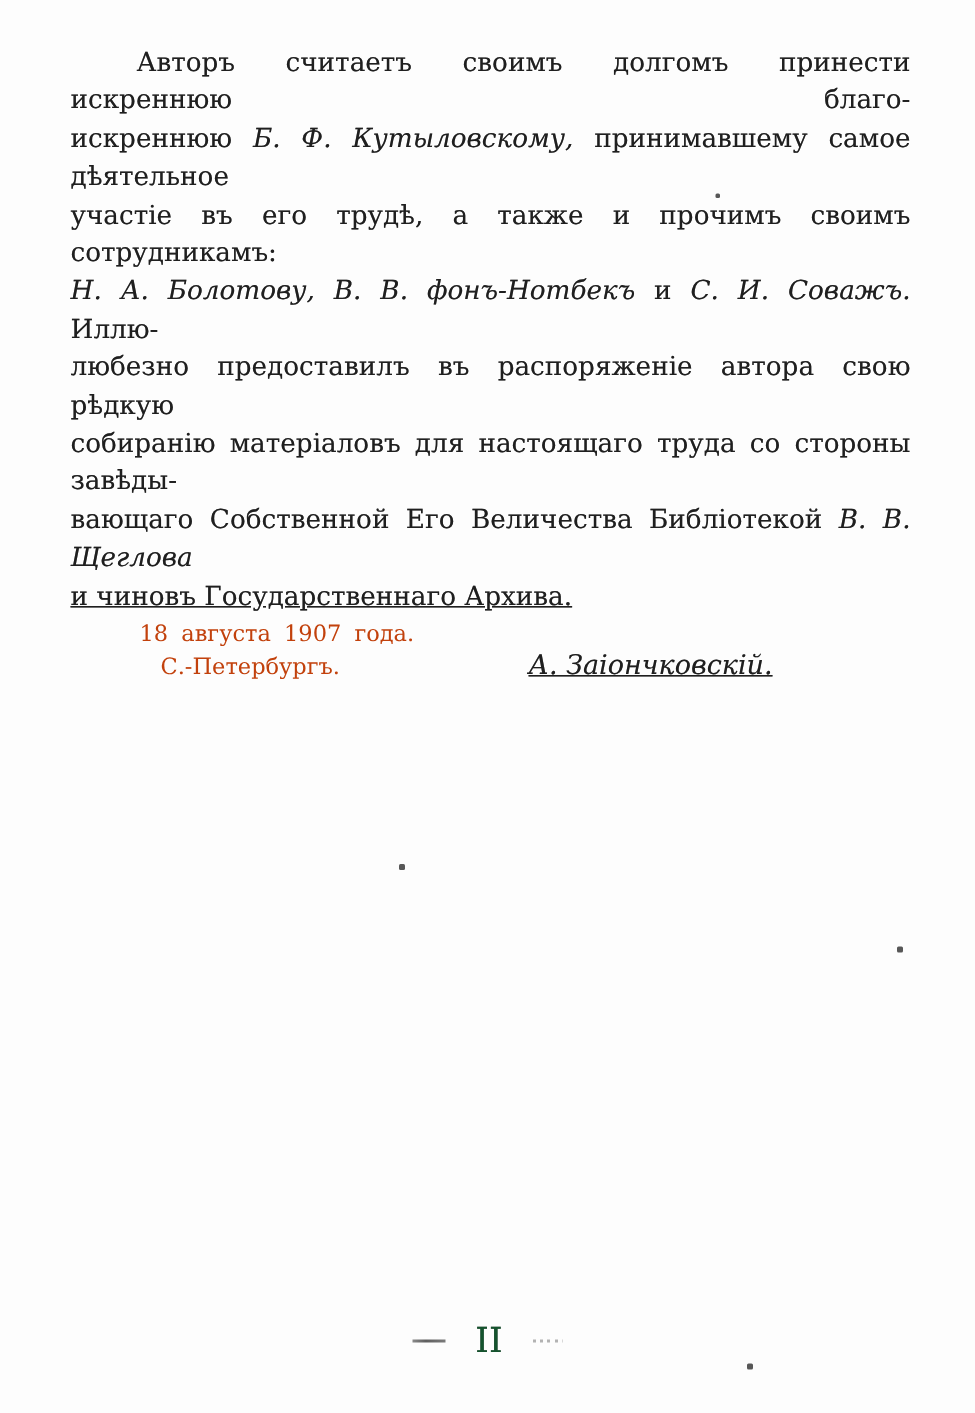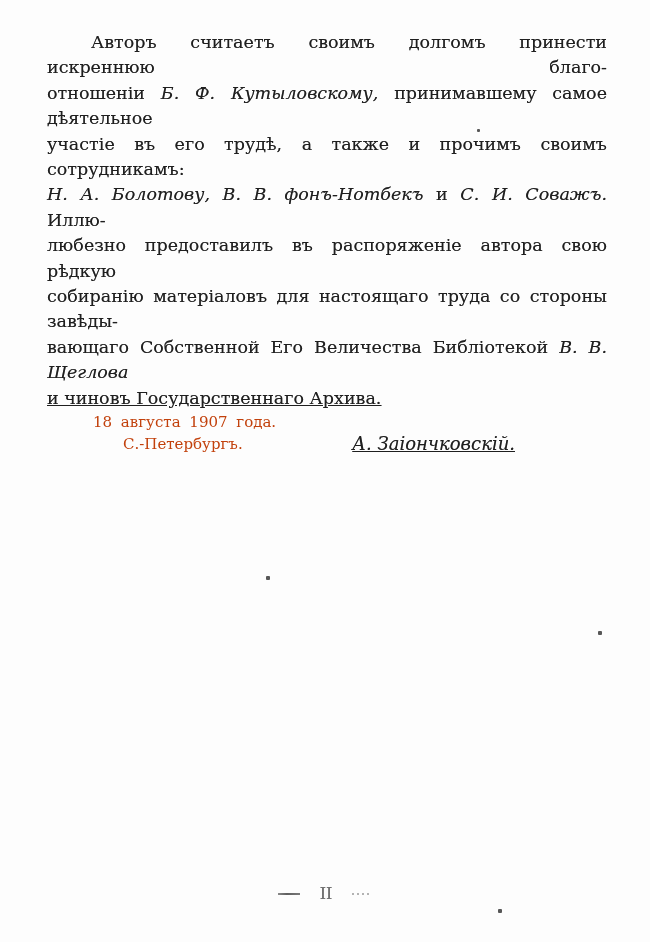--- a/index.html
+++ b/index.html
@@ -43,37 +43,37 @@
     text-decoration: underline;
   }
   .dateline {
     position: absolute;
     left: 93px; top: 413px;
     font-size: 15px;
     line-height: 18px;
     color: #c2410c;
   }
   .dateline .date-text { word-spacing: 4px; }
-  .dateline .place-text { margin-left: 30px; margin-top: 4px; }
+  .dateline .place-text { margin-left: 14px; margin-top: 4px; }
   .footer {
     position: absolute;
     top: 884px; left: 0; right: 0;
     display: flex;
     align-items: center;
     justify-content: center;
     gap: 20px;
   }
   .dash-left {
     width: 22px; height: 2px;
     background: linear-gradient(90deg, #8a8a8a, #5f5f5f 40%, #7b7b7b);
   }
   .page-num {
-    font-size: 16px;
+    font-size: 23px;
     line-height: 20px;
-    color: #737373;
+    color: #14532d;
     text-shadow: 0 0 0.4px rgba(0,0,0,0.6);
     text-align: center;
   }
   .dash-right {
     width: 20px; height: 2px;
     opacity: 0.75;
     background: repeating-linear-gradient(90deg, #9a9a9a 0 2px, transparent 2px 5px);
   }
   .speck {
     position: absolute;
@@ -83,21 +83,21 @@
   }
 </style>
 </head>
 <body>
 
 <div class="page">
 
   <div class="text-block">
     <div id="paragraph">
         <div class="line indent"><span>Авторъ считаетъ своимъ долгомъ принести искреннюю благо-</span></div>
-        <div class="line"><span>отношеніи </span><em>Б. Ф. Кутыловскому,</em><span> принимавшему самое дѣятельное</span></div>
+        <div class="line"><span>искреннюю </span><em>Б. Ф. Кутыловскому,</em><span> принимавшему самое дѣятельное</span></div>
         <div class="line"><span>участіе въ его трудѣ, а также и прочимъ своимъ сотрудникамъ:</span></div>
         <div class="line"><em>Н. А. Болотову, В. В. фонъ-Нотбекъ</em><span> и </span><em>С. И. Соважъ.</em><span> Иллю-</span></div>
         <div class="line"><span>любезно предоставилъ въ распоряженіе автора свою рѣдкую</span></div>
         <div class="line"><span>собиранію матеріаловъ для настоящаго труда со стороны завѣды-</span></div>
         <div class="line"><span>вающаго Собственной Его Величества Библіотекой </span><em>В. В. Щеглова</em></div>
         <div class="line no-just"><span>и чиновъ Государственнаго Архива.</span></div>
       </div>
     <div class="signature">А. Заіончковскій.</div>
   </div>
 

